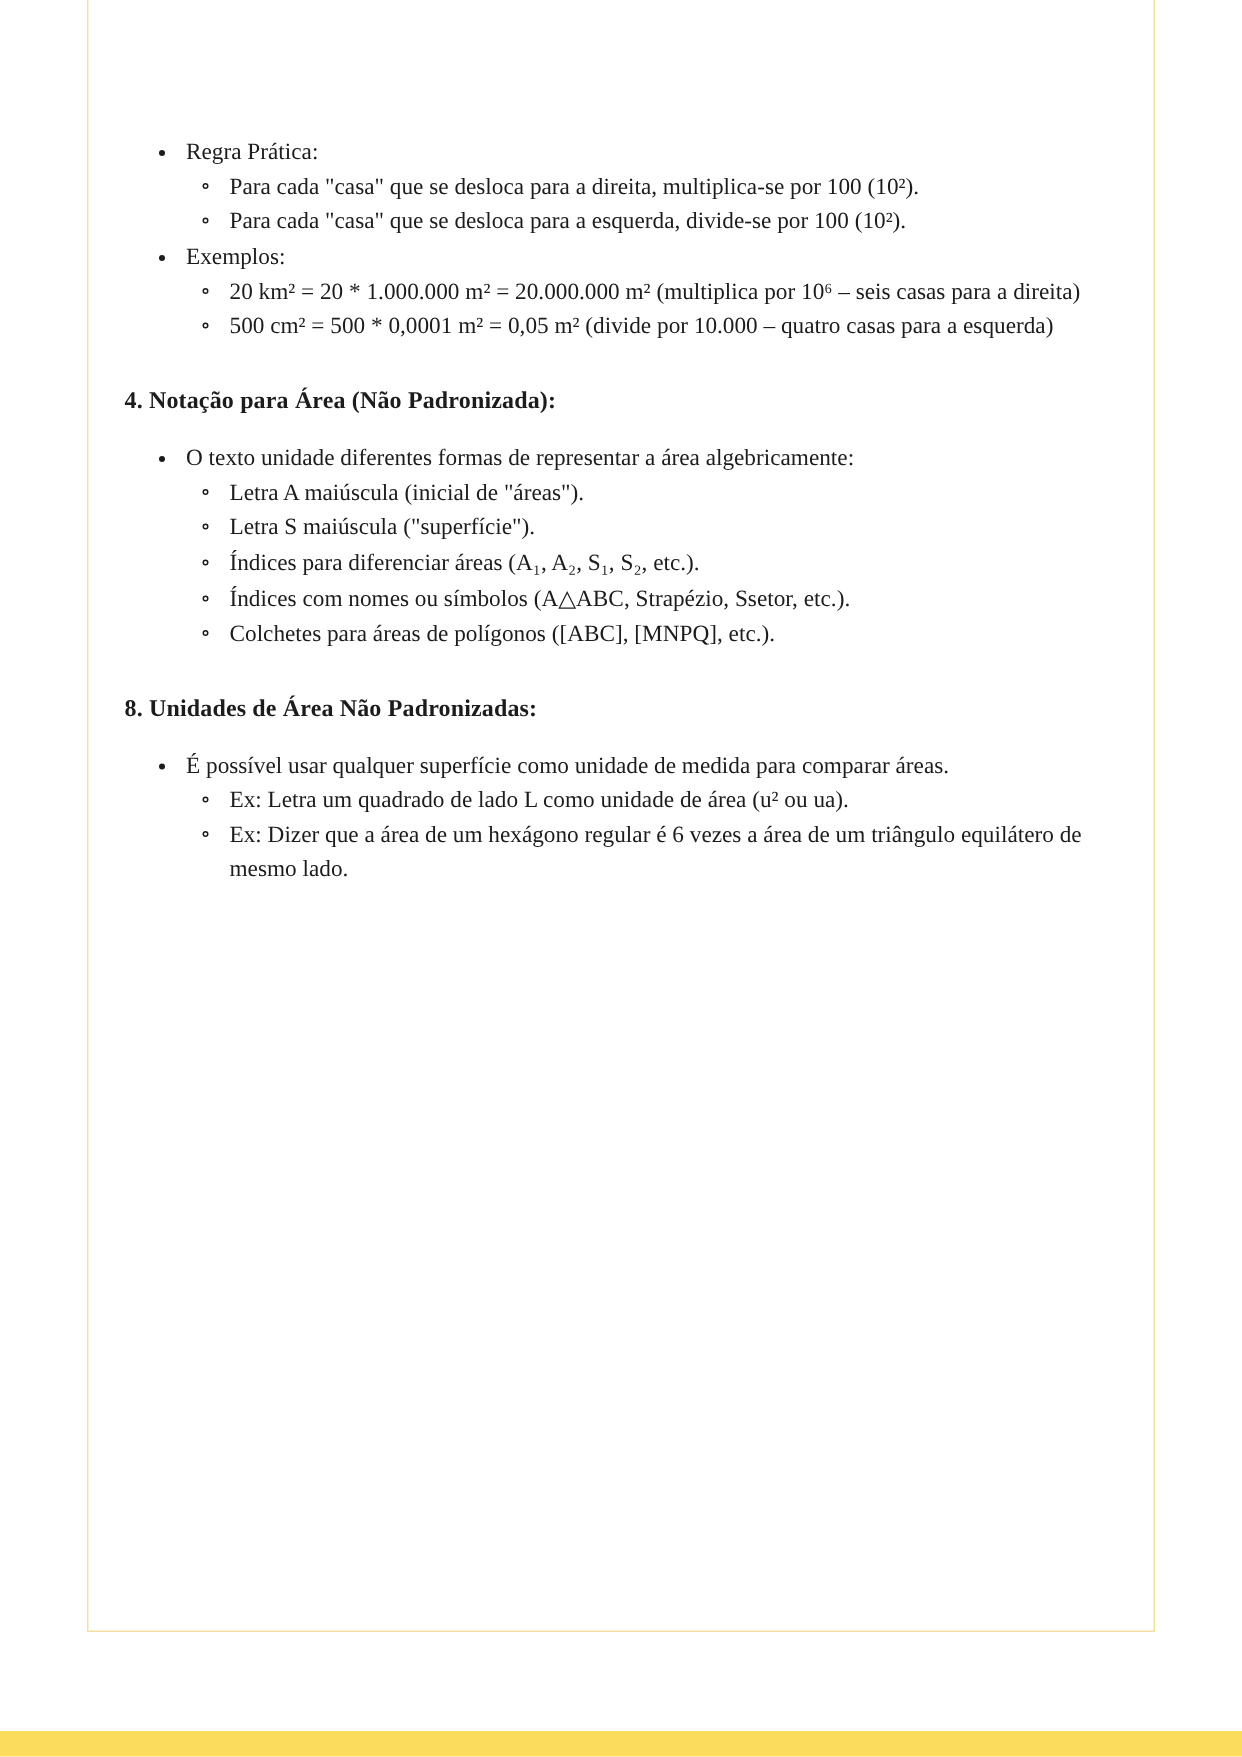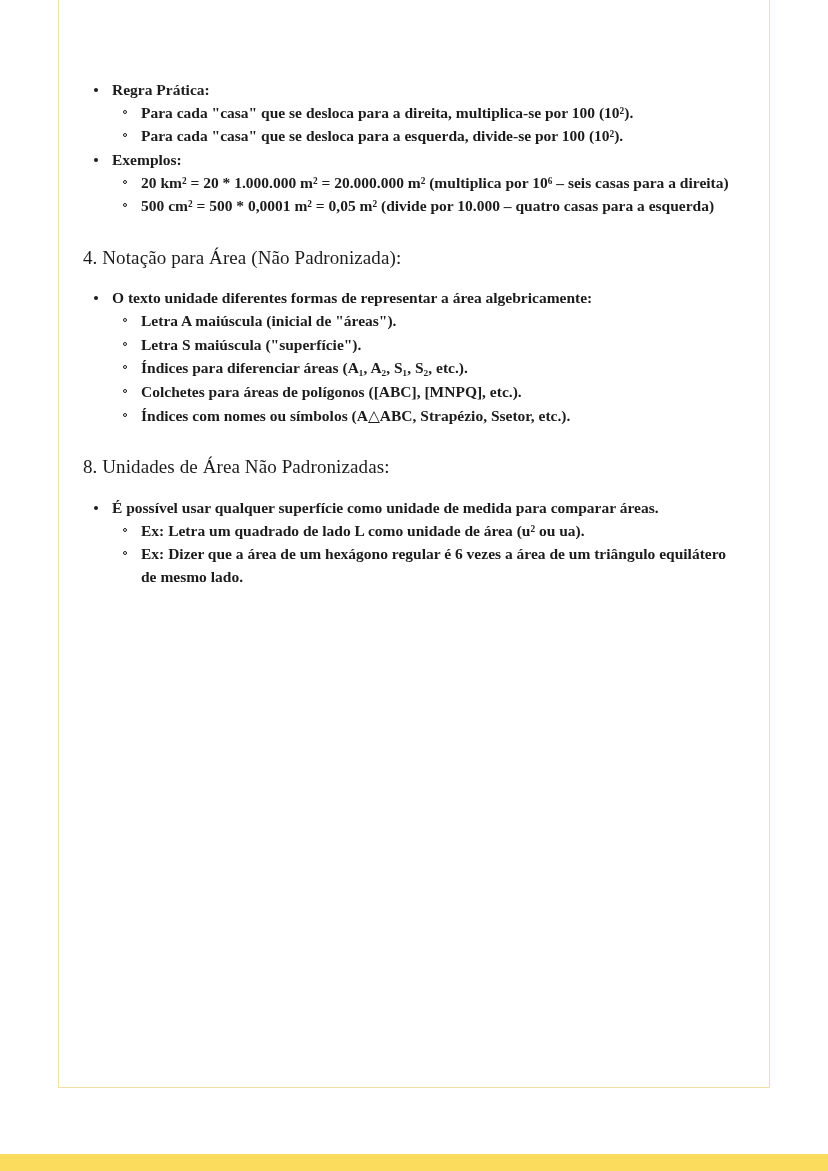--- a/index.html
+++ b/index.html
@@ -48,32 +48,31 @@
     background: #fcdc5c;
   }
 
   
   .doc-body {
     font-size: 15.5px;
     line-height: 1.46;
   }
 
   h2.section-heading {
-    font-size: 19px;
-    font-weight: normal;
+    font-size: 16px;
+    font-weight: bold;
     margin: 26px 0 16px 0;
     padding: 0;
     letter-spacing: 0.1px;
   }
 
   ul.lvl1 {
     list-style: none;
-    margin: 0;
-    padding: 0;
-    font-weight: bold;
+    margin: 12px;
+    padding: 0;
   }
   ul.lvl1 > li.item1 {
     position: relative;
     padding-left: 29px;
     margin: 0 0 1px 0;
   }
   ul.lvl1 > li.item1 > .bullet-disc {
     position: absolute;
     left: 11px;
     top: 9px;
@@ -160,25 +159,25 @@
             <li class="item2">
               <span class="bullet-circle"></span>
               <span class="text-line">Letra S maiúscula ("superfície").</span>
             </li>
             <li class="item2">
               <span class="bullet-circle"></span>
               <span class="text-line">Índices para diferenciar áreas (A₁, A₂, S₁, S₂, etc.).</span>
             </li>
             <li class="item2">
               <span class="bullet-circle"></span>
+              <span class="text-line">Índices com nomes ou símbolos (A△ABC, Strapézio, Ssetor, etc.).</span>
+            </li>
+            <li class="item2">
+              <span class="bullet-circle"></span>
               <span class="text-line">Colchetes para áreas de polígonos ([ABC], [MNPQ], etc.).</span>
-            </li>
-            <li class="item2">
-              <span class="bullet-circle"></span>
-              <span class="text-line">Índices com nomes ou símbolos (A△ABC, Strapézio, Ssetor, etc.).</span>
             </li>
           </ul>
         </li>
       </ul>
 
       <h2 class="section-heading">8. Unidades de Área Não Padronizadas:</h2>
 
       <ul class="lvl1">
         <li class="item1">
           <span class="bullet-disc"></span>

